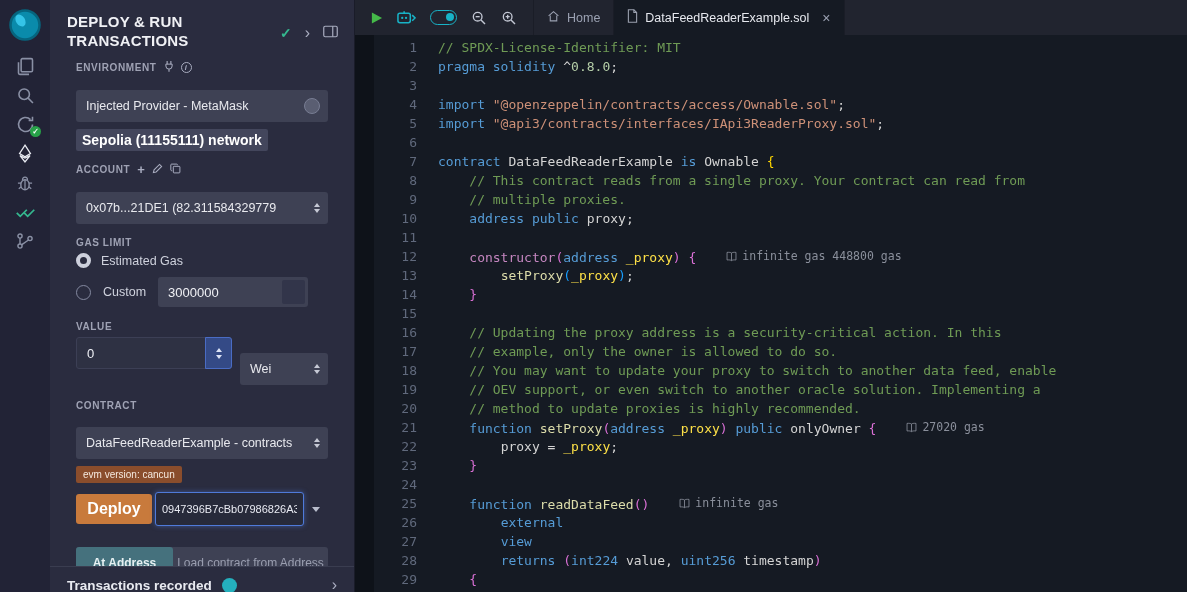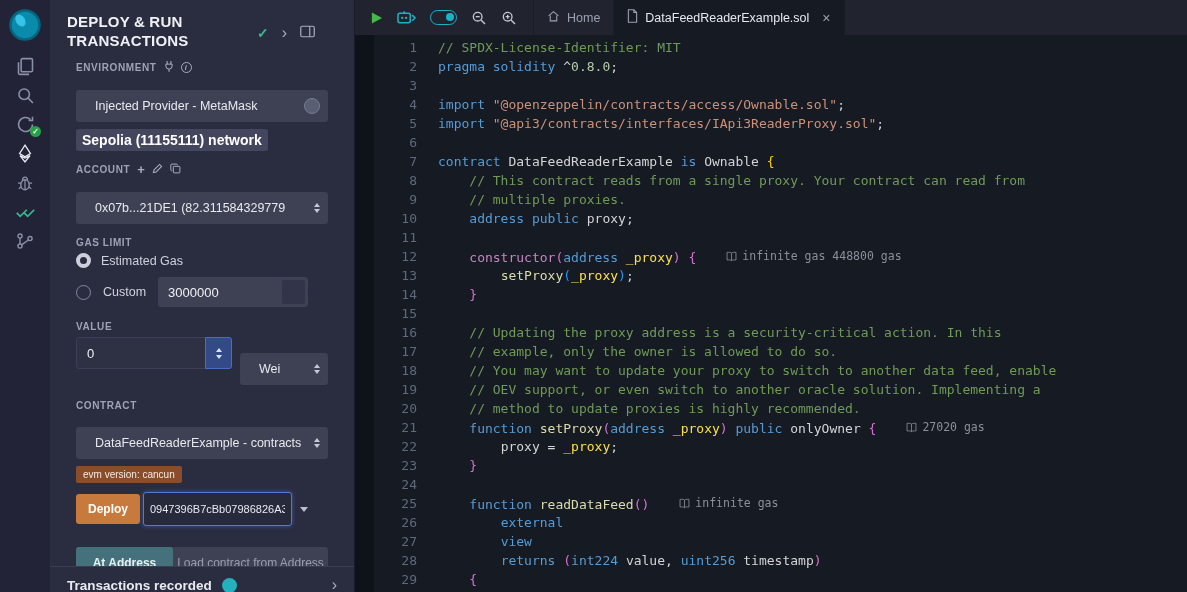--- a/index.html
+++ b/index.html
@@ -8,29 +8,29 @@
 
   
   .iconbar { width:50px; background:#222336; flex-shrink:0; display:flex; flex-direction:column; align-items:center; padding-top:7px; }
   .ib-logo { width:36px; height:36px; margin-bottom:9px; display:flex; align-items:center; justify-content:center; cursor:pointer; }
   .ib-item { width:50px; height:29px; display:flex; align-items:center; justify-content:center; color:#8a90a5; position:relative; cursor:pointer; }
   .ib-item.active { color:#e9ebf2; }
   .badge-check { position:absolute; right:9px; bottom:2px; width:11px; height:11px; border-radius:50%; background:#27a148; color:#fff; font-size:8px; line-height:11px; text-align:center; font-weight:bold; }
 
   
   .sidepanel { width:305px; background:#2a2c3f; flex-shrink:0; position:relative; overflow:hidden; border-right:1px solid #1a1c29; padding-top:10px; color:#d8dae3; }
-  .sp-title-row { display:flex; justify-content:flex-start; padding:2px 16px 0 17px; margin-bottom:10px; }
+  .sp-title-row { display:flex; justify-content:space-between; padding:2px 16px 0 17px; margin-bottom:10px; }
   .sp-title { font-size:15px; font-weight:bold; color:#f0f1f5; width:190px; line-height:19px; letter-spacing:.2px; }
   .sp-title-icons { display:flex; gap:13px; align-items:center; padding-top:3px; }
   .ck { color:#35b88f; font-size:14px; font-weight:bold; }
   .chev { color:#a9adc0; font-size:16px; line-height:14px; cursor:pointer; }
   .sp-body { padding:0 26px; }
   .lbl { font-size:10px; font-weight:bold; color:#9fa2b4; letter-spacing:.6px; margin-bottom:5px; display:flex; align-items:center; gap:7px; }
   .infoicon { width:11px; height:11px; border:1px solid #a9adc0; border-radius:50%; color:#a9adc0; font-size:7.5px; display:inline-flex; align-items:center; justify-content:center; font-style:italic; font-weight:bold; }
-  .sel { height:32px; background:#3e4154; border-radius:3px; display:flex; align-items:center; justify-content:space-between; padding:0 8px 0 19px; font-size:12.5px; color:#e8e9ee; cursor:pointer;margin-top:16px; }
+  .sel { height:32px; background:#3e4154; border-radius:3px; display:flex; align-items:center; justify-content:space-between; padding:0 8px 0 10px; font-size:12.5px; color:#e8e9ee; cursor:pointer;margin-top:16px; }
   .sel .txt { white-space:nowrap; overflow:hidden; flex:1; }
   .arrows i { display:block; width:0; height:0; border-left:3.5px solid transparent; border-right:3.5px solid transparent; }
   .arrows .up { border-bottom:4px solid #c6c9d5; margin-bottom:2.5px; }
   .arrows .dn { border-top:4px solid #c6c9d5; }
   .provider-dot { width:16px; height:16px; border-radius:50%; background:#5a5e72; border:1px solid #787d93; margin-left:6px; flex-shrink:0; }
   .badge-network { display:inline-block; background:#43465c; color:#fff; font-size:14px; font-weight:bold; padding:3px 6px; border-radius:2px; margin-top:7px; }
   .mb12 { margin-bottom:12px; } .mb13 { margin-bottom:13px; } .mb14 { margin-bottom:14px; } .mb15 { margin-bottom:15px; }
   .lbl-ic { color:#a9adc0; font-size:13px; line-height:10px; cursor:pointer; }
   .radio-row { display:flex; align-items:center; gap:10px; font-size:12.5px; color:#cfd2dd; margin-bottom:9px; }
   .radio-on { width:15px; height:15px; border-radius:50%; border:4.5px solid #cdd0dc; background:#2a2c3f; }
@@ -42,21 +42,21 @@
   .value-row { display:flex; gap:8px; }
   .value-wrap { position:relative; width:156px; }
   .value-input { width:156px; height:32px; background:#2e3143; border:1px solid #3c3f55; border-radius:3px; color:#eef0f5; font-size:13px; padding:0 34px 0 10px; outline:none; font-family:"Liberation Sans",sans-serif; }
   .value-stepper { position:absolute; right:0; top:0; width:27px; height:32px; background:#344a86; border:1px solid #4a6cc4; border-radius:0 3px 3px 0; display:flex; flex-direction:column; align-items:center; justify-content:center; cursor:pointer; }
   .value-stepper i { display:block; width:0; height:0; border-left:3.5px solid transparent; border-right:3.5px solid transparent; }
   .value-stepper .up { border-bottom:4px solid #dbe2f5; margin-bottom:3px; }
   .value-stepper .dn { border-top:4px solid #dbe2f5; }
   .wei-sel { width:88px; }
   .evm-badge { display:inline-block; background:#8a4d2c; color:#f5e9df; font-size:10px; padding:3px 7px; border-radius:2px; margin-top:7px; }
   .deploy-row { display:flex; align-items:center; margin-top:9px; }
-  .btn-deploy { width:64px; height:30px; background:#c87a3c; border:none; border-radius:3px; color:#fff; font-size:12px; font-weight:bold; cursor:pointer; font-family:"Liberation Sans",sans-serif; }
+  .btn-deploy { width:76px; height:30px; background:#c87a3c; border:none; border-radius:3px; color:#fff; font-size:16px; font-weight:bold; cursor:pointer; font-family:"Liberation Sans",sans-serif; }
   .deploy-input { width:149px; height:30px; margin-left:3px; background:#272a3a; border:1.5px solid #4f7ad9; border-radius:3px; color:#e8eaf2; font-size:11px; text-align:right; padding:16px 6px; outline:none; box-shadow:0 0 5px rgba(79,122,217,.55); font-family:"Liberation Sans",sans-serif; }
   .chev-dn { margin-left:8px; width:0; height:0; border-left:4.5px solid transparent; border-right:4.5px solid transparent; border-top:5.5px solid #b9bdcc; cursor:pointer; }
   .chk-row { display:flex; align-items:center; gap:9px; font-size:12.5px; color:#c3c6d4; margin-top:11px; }
   .chk { width:15px; height:15px; border:1.5px solid #7e8399; border-radius:2px; background:#24263a; cursor:pointer; }
   .ata-row { display:flex; align-items:center; background:#3e4154; border-radius:3px; height:32px; margin-top:21px; }
   .btn-ata { width:100px; height:32px; background:#45717d; border:none; border-radius:3px; color:#e6f0f2; font-size:12px; font-weight:bold; cursor:pointer; font-family:"Liberation Sans",sans-serif; }
   .ata-input { flex:1; background:transparent; border:none; outline:none; text-align:center; font-size:12px; color:#e8e9ee; font-family:"Liberation Sans",sans-serif; }
   .ata-input::placeholder { color:#9a9eb0; }
   .tx-row { position:absolute; left:0; right:0; bottom:-11px; background:#2a2c3f; border-top:1px solid #3a3d50; padding:9px 17px; display:flex; align-items:center; gap:10px; cursor:pointer; }
   .tx-title { font-size:13.5px; font-weight:bold; color:#e8eaf0; }

